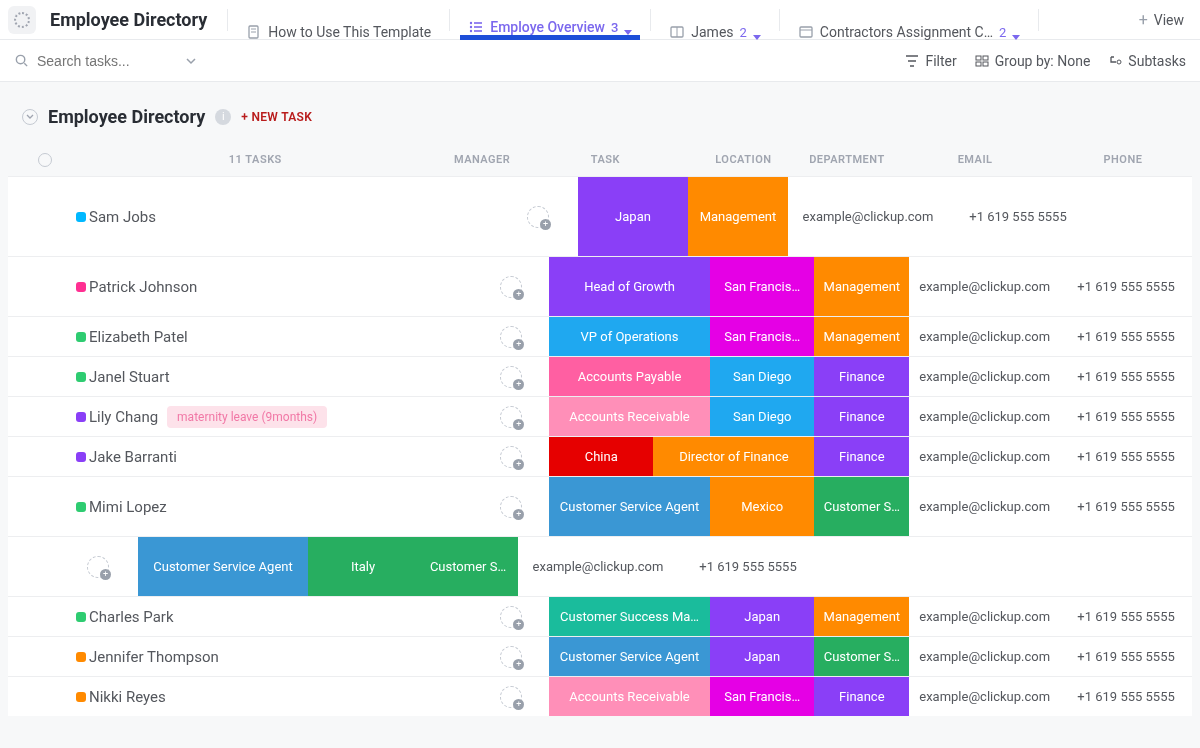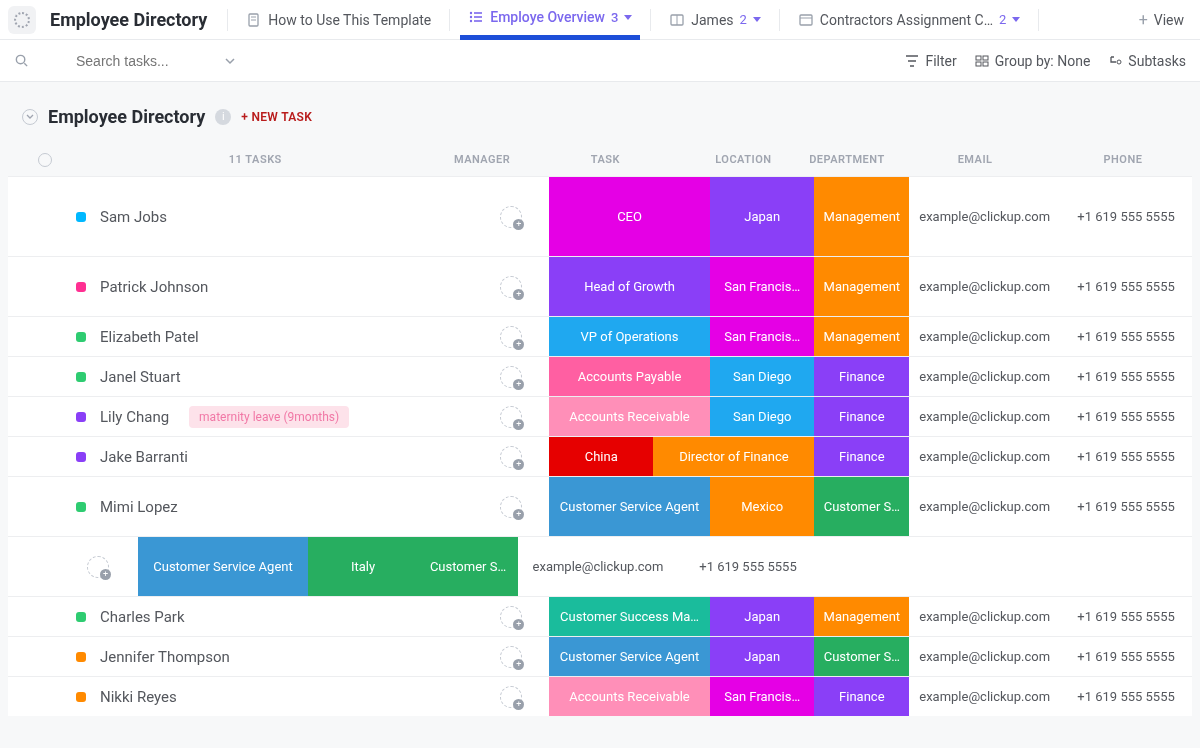--- a/index.html
+++ b/index.html
@@ -2,49 +2,49 @@
 <html><head>
 <meta charset="utf-8">
 <style>
   * { box-sizing: border-box; margin: 0; padding: 0; }
   body { font-family: -apple-system, BlinkMacSystemFont, "Segoe UI", Roboto, sans-serif; font-size: 14px; color: #292d34; background: #fff; }
   .top-bar { display: flex; align-items: center; height: 40px; border-bottom: 1px solid #e8eaed; padding: 0 8px; gap: 4px; }
   .logo-box { width: 28px; height: 28px; background: #f1f2f4; border-radius: 6px; display:flex; align-items:center; justify-content:center;}
   .logo-circle { width:16px; height:16px; border:2px dotted #a0a5b0; border-radius:50%; }
   .page-title { font-weight: 700; font-size: 18px; margin: 0 10px; }
   .divider { width:1px; height:22px; background:#e8eaed; margin:0 6px;}
-  .tab { display:flex; align-items:center; gap:6px; padding:0 8px; height:40px; color:#54575d; cursor:pointer; font-size:14px;}
+  .tab { display:flex; align-items:flex-end; gap:6px; padding:0 8px; height:40px; color:#54575d; cursor:pointer; font-size:14px;}
   .tab.active { color:#7b68ee; border-bottom:5px solid #1d4ed8; font-weight:500;}
   .tab .num { color:#7b68ee; font-size:13px;}
   .tab.plain .num { color:#7b68ee;}
   .caret-down { width:0;height:0;border-left:4px solid transparent;border-right:4px solid transparent;border-top:5px solid #7b68ee;}
   .tab .ico { width:16px; height:16px; display:inline-flex; align-items:center; justify-content:center; color:#99a0ab;}
   .top-right { margin-left:auto; display:flex; align-items:center; gap:6px;}
   .plus { font-size:16px; color:#99a0ab;}
   .toolbar { display:flex; align-items:center; height:42px; border-bottom:1px solid #e8eaed; padding:0 14px;}
   .search { display:flex; align-items:center; gap:8px; color:#a0a5b0; flex:0 0 210px;}
-  .search input { border:none; outline:none; font-size:14px; color:#54575d; width:140px;margin-left:39px;}
+  .search input { border:none; outline:none; font-size:14px; color:#54575d; width:140px;}
   .toolbar-right { margin-left:auto; display:flex; gap:18px; color:#54575d; font-size:14px;}
   .toolbar-right .itm { display:flex; align-items:center; gap:6px; cursor:pointer;}
   .content { background:#f7f8f9; padding:18px 8px 0 8px; min-height: calc(100vh - 82px);}
   .list-block { background:#fff; }
   .group-header { display:flex; align-items:center; gap:10px; padding:6px 14px 18px 14px; background:#f7f8f9;}
   .group-header .chev { width:16px;height:16px;border:1.5px solid #c5cad2;border-radius:50%; display:flex;align-items:center;justify-content:center;}
   .group-title { font-weight:700; font-size:18px;}
   .info-dot { width:16px;height:16px;border-radius:50%;background:#d5d9df;color:#fff;font-size:11px;display:flex;align-items:center;justify-content:center;}
   .new-task { color:#b91c1c; font-size:12px; font-weight:600; letter-spacing:0.3px;}
   .col-headers { display:flex; align-items:center; padding:8px 0 10px 0; background:#f7f8f9; font-size:11px; color:#a0a5b0; font-weight:600; letter-spacing:0.5px;}
   .col-headers .tasks-col { width:440px; padding-left:60px; display:flex; align-items:center; gap:8px;justify-content:center;}
   .col-headers .chev2 { width:14px;height:14px;border:1.5px solid #c5cad2;border-radius:50%; position:absolute; left:30px;}
   .col { text-align:center;}
   .c-mgr{width:80px;} .c-title{width:170px;} .c-loc{width:110px;} .c-dep{width:100px;} .c-email{width:160px;} .c-phone{width:140px;}
   .row { display:flex; align-items:stretch; border-top:1px solid #edeef0; min-height:40px; background:#fff;}
   .row.tall{min-height:80px;}
   .row.med{min-height:60px;}
-  .name-cell { width:440px; display:flex; align-items:center; padding-left:18px; gap:14px;}
+  .name-cell { width:440px; display:flex; align-items:center; padding-left:18px; gap:3px;}
   .margin-strip{width:50px; flex-shrink:0;}
   .color-dot{width:10px;height:10px;border-radius:3px;}
   .name-txt{font-size:15px; color:#54575d;}
   .tag{background:#fde2ea;color:#f178a6;font-size:12px;padding:4px 10px;border-radius:4px;margin-left:6px;}
   .mgr-cell{width:80px;display:flex;align-items:center;justify-content:center;}
   .mgr-avatar{width:22px;height:22px;border:1.5px dashed #c5cad2;border-radius:50%;position:relative;}
   .mgr-avatar::after{content:"+";position:absolute;right:-3px;bottom:-3px;width:11px;height:11px;background:#99a0ab;color:#fff;border-radius:50%;font-size:9px;display:flex;align-items:center;justify-content:center;}
   .cell{display:flex;align-items:center;justify-content:center;color:#fff;font-size:13px;padding:0 6px;text-align:center;overflow:hidden;white-space:nowrap;text-overflow:ellipsis;}
   .plain-cell{display:flex;align-items:center;justify-content:center;font-size:13px;color:#54575d;}
   svg{display:block;}
@@ -195,21 +195,20 @@
   <div class="list-block" id="rows-container">
       <div class="row tall">
         <div class="margin-strip"></div>
         <div class="name-cell">
           <span class="color-dot" style="background:#00b8ff"></span>
           <span class="name-txt">Sam Jobs</span>
         </div>
         <div class="mgr-cell">
           <span class="mgr-avatar"></span>
         </div>
-        <div class="cell c-title" style="background:#e500e5">CEO</div>
         <div class="cell c-loc" style="background:#8a3ff7">Japan</div>
         <div class="cell c-dep" style="background:#ff8a00">Management</div>
         <div class="plain-cell c-email">example@clickup.com</div>
         <div class="plain-cell c-phone">+1 619 555 5555</div>
       </div>
       <div class="row med">
         <div class="margin-strip"></div>
         <div class="name-cell">
           <span class="color-dot" style="background:#ff2f92"></span>
           <span class="name-txt">Patrick Johnson</span>

